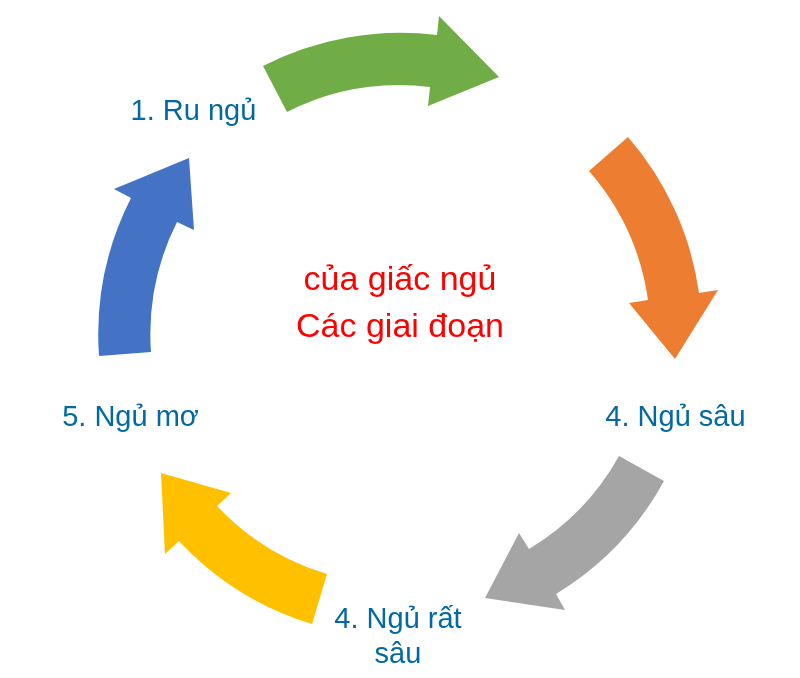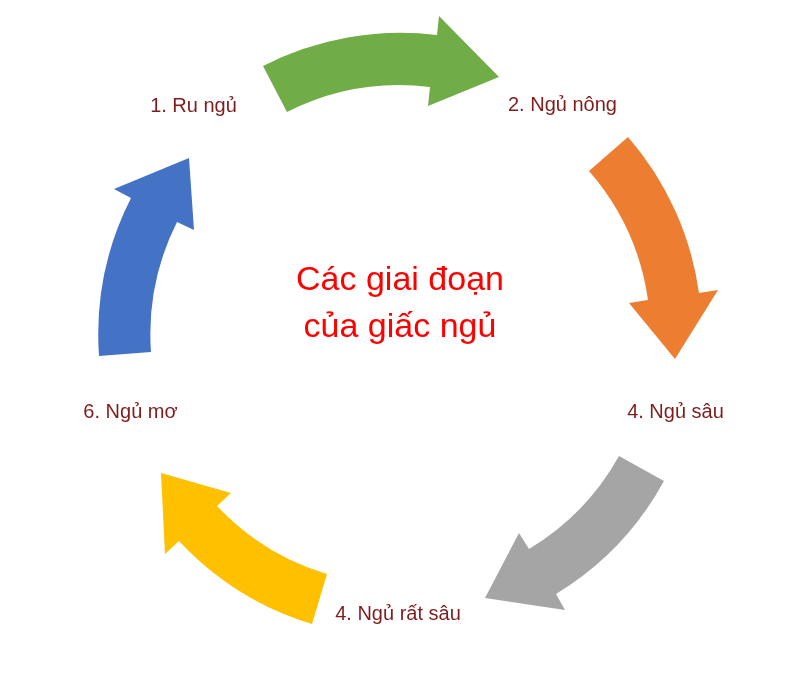--- a/index.html
+++ b/index.html
@@ -17,23 +17,23 @@
   }
   .arrows-svg {
     position: absolute;
     left: 0;
     top: 0;
     width: 800px;
     height: 678px;
   }
   .stage {
     position: absolute;
-    font-size: 20px;
+    font-size: 29px;
     line-height: 1.2;
-    color: #7f1d1d;
+    color: #0369a1;
     text-align: center;
     white-space: nowrap;
   }
   .stage.wrap {
     white-space: normal;
   }
   .center-title {
     position: absolute;
     left: 243px;
     top: 255px;
@@ -57,26 +57,25 @@
   <svg class="arrows-svg" viewBox="0 0 800 678" aria-hidden="true">
     <path d="M 263,66 A 302,302 0 0 1 437,35 L 439,16 L 499,77 L 428,106 L 430,87 A 250,250 0 0 0 287,112 Z" fill="#70ad47"></path>
     <path d="M 628,137 A 302,302 0 0 1 699,293 L 718,290 L 675,359 L 629,303 L 648,300 A 250,250 0 0 0 589,171 Z" fill="#ed7d31"></path>
     <path d="M 664,481 A 302,302 0 0 1 556,594 L 565,610 L 485,598 L 519,533 L 529,549 A 250,250 0 0 0 619,456 Z" fill="#a5a5a5"></path>
     <path d="M 312,624 A 302,302 0 0 1 179,541 L 165,554 L 161,473 L 231,493 L 217,506 A 250,250 0 0 0 327,574 Z" fill="#ffc000"></path>
     <path d="M 99,356 A 302,302 0 0 1 131,198 L 114,189 L 189,158 L 194,230 L 177,222 A 250,250 0 0 0 151,352 Z" fill="#4472c4"></path>
   </svg>
 
   <div id="stage-1" class="stage">1. Ru ngủ</div>
 
-  <div id="stage-2" class="stage">2. Ngủ nông</div>
 
   <div id="stage-3" class="stage">4. Ngủ sâu</div>
 
   <div id="stage-4" class="stage wrap">4. Ngủ rất sâu</div>
 
-  <div id="stage-5" class="stage">6. Ngủ mơ</div>
+  <div id="stage-5" class="stage">5. Ngủ mơ</div>
 
   <div class="center-title">
+    <div>của giấc ngủ</div>
     <div>Các giai đoạn</div>
-    <div>của giấc ngủ</div>
   </div>
 
 </div>
 
 </body></html>

